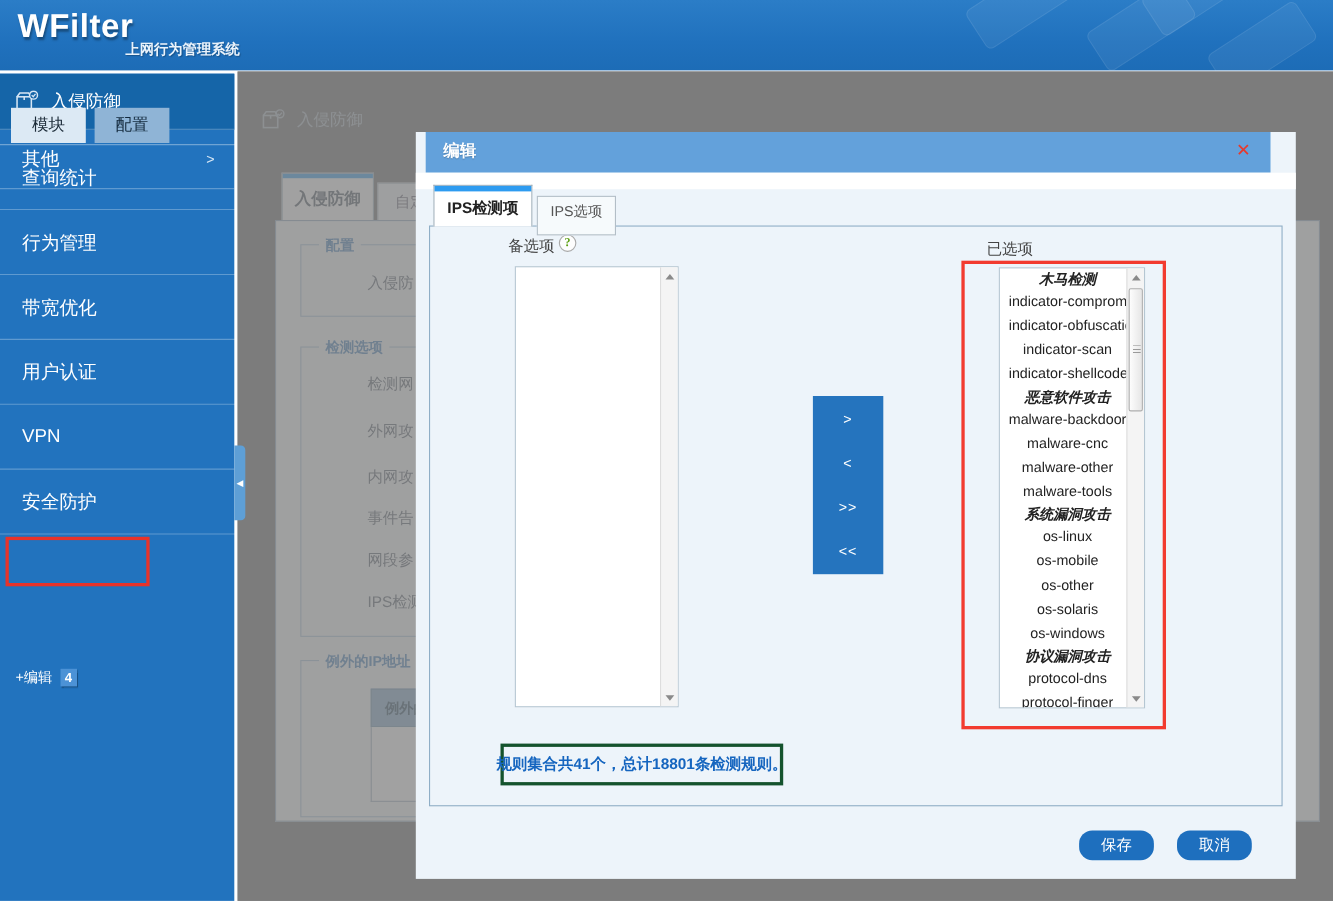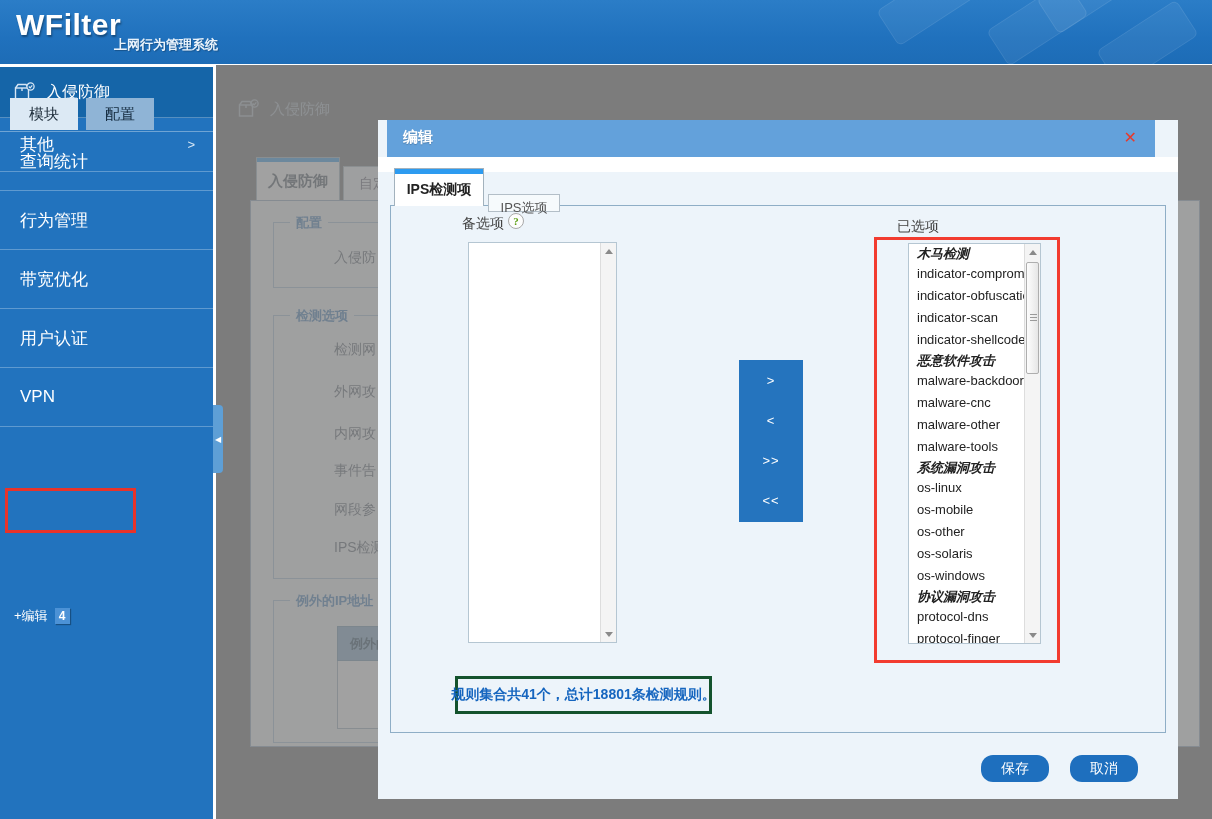--- a/index.html
+++ b/index.html
@@ -69,29 +69,29 @@
   .modal-titlebar { position:absolute; left:9px; top:0; width:768px; height:37px; background:#63a1db; }
   .modal-title { position:absolute; left:16px; top:8px; color:#fff; font-weight:bold; font-size:15px;
     text-shadow:0 1px 1px rgba(0,0,0,.2); }
   .modal-close { position:absolute; right:18px; top:8px; color:#e8392b; font-weight:bold; font-size:16px;
     cursor:pointer; line-height:20px; }
   .modal-white-strip { position:absolute; left:0; top:37px; width:800px; height:15px; background:#fff; }
   .mtab-active { position:absolute; left:16px; top:48px; width:90px; height:38px; background:#fff;
     border:1px solid #a3b2bd; border-bottom:none; z-index:3; }
   .mtab-active .bar { height:5px; background:#2d9bf0; }
   .mtab-active .lbl { text-align:center; line-height:30px; font-weight:bold; font-size:14px; color:#222; }
-  .mtab-inactive { position:absolute; left:110px; top:58px; width:72px; height:18px; background:#f6fafc;
-    border:1px solid #b3bec7; text-align:center; line-height:26px; font-size:13px; color:#555; z-index:2; cursor:pointer;margin-top:16px; }
+  .mtab-inactive { position:absolute; left:110px; top:58px; width:72px; height:36px; background:#f6fafc;
+    border:1px solid #b3bec7; text-align:center; line-height:26px; font-size:13px; color:#555; z-index:2; cursor:pointer; }
   .mpanel { position:absolute; left:12px; top:85px; width:776px; height:528px; border:1px solid #8faec6; }
 
   .list-label { position:absolute; font-size:14px; color:#444; }
   .help-circle { position:absolute; width:16px; height:16px; border:1px solid #a9a9a9; border-radius:50%;
     background:#fdfdfd; color:#5a9e0f; font-weight:bold; font-size:11px; text-align:center; line-height:15px;
     font-family:"Liberation Serif",serif; cursor:pointer; }
-  .listbox { position:absolute; background:#fff; border:1px solid #b5c6d2; }
+  .listbox { position:absolute; background:#fff; border:1px solid #b5c6d2;text-align:center; }
   .lb-items { position:absolute; left:0; top:0; right:16px; bottom:0; overflow:hidden; }
   .opt { height:22px; line-height:22px; padding-left:8px; font-size:13px; color:#222;
     white-space:nowrap; overflow:hidden; cursor:default; }
   .opt.group { height:19px; line-height:19px; font-weight:bold; font-style:italic; }
   .scrollbar { position:absolute; right:0; top:0; bottom:0; width:16px; background:#f4f4f4;
     border-left:1px solid #ddd; }
   .sb-btn { position:absolute; left:0; width:15px; height:16px; display:flex; align-items:center;
     justify-content:center; cursor:pointer; }
   .sb-up { top:0; } .sb-down { bottom:0; }
   .tri-up { width:0; height:0; border-left:4px solid transparent; border-right:4px solid transparent;
@@ -149,20 +149,24 @@
           <span>带宽优化</span>
           <span class="mi-arrow">&gt;</span>
         </div>
         <div class="menu-item">
           <span>用户认证</span>
           <span class="mi-arrow">&gt;</span>
         </div>
         <div class="menu-item">
           <span>VPN</span>
           <span class="mi-arrow">&gt;</span>
+        </div>
+        <div class="menu-item">
+          <span>安全防护</span>
+          <span class="mi-arrow">∨</span>
         </div>
       </div>
     <div class="subitem" id="sidebar-subitem">
       <svg width="22" height="20" viewBox="0 0 22 20">
         <rect x="1.5" y="6" width="13" height="11" fill="none" stroke="#d6e6f5" stroke-width="1.4"></rect>
         <polyline points="1.5,6 4,2.5 12,2.5 14.5,6" fill="none" stroke="#d6e6f5" stroke-width="1.4"></polyline>
         <line x1="8" y1="6" x2="8" y2="9" stroke="#d6e6f5" stroke-width="1.4"></line>
         <circle cx="16.5" cy="4.5" r="3.6" fill="#1565a8" stroke="#d6e6f5" stroke-width="1.3"></circle>
         <polyline points="14.8,4.5 16.2,5.9 18.3,3.4" fill="none" stroke="#d6e6f5" stroke-width="1.2"></polyline>
       </svg>

